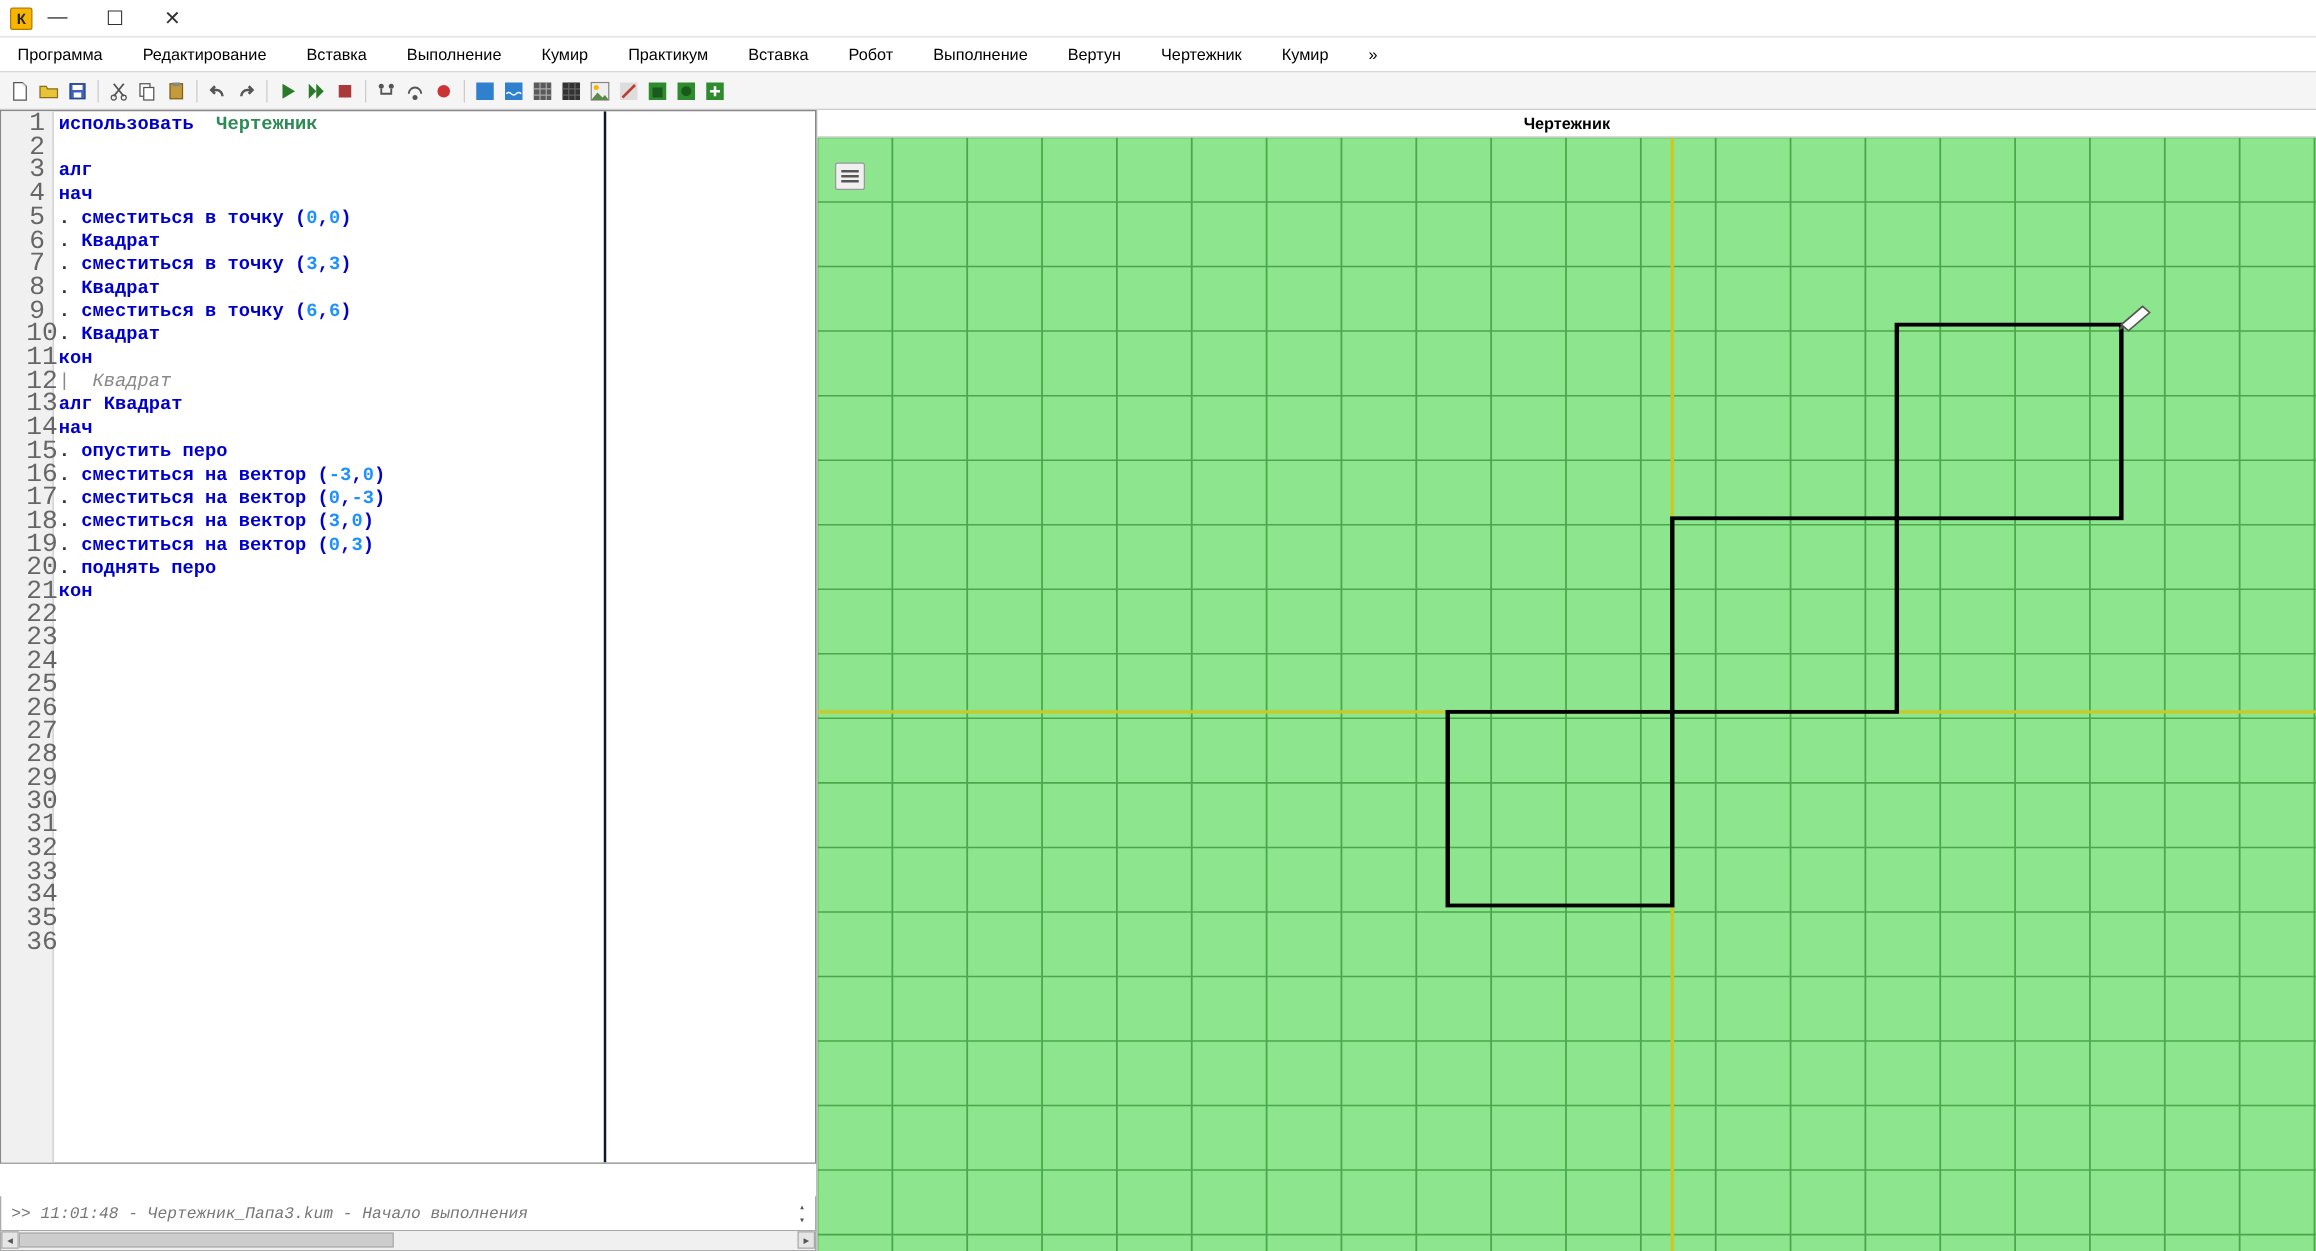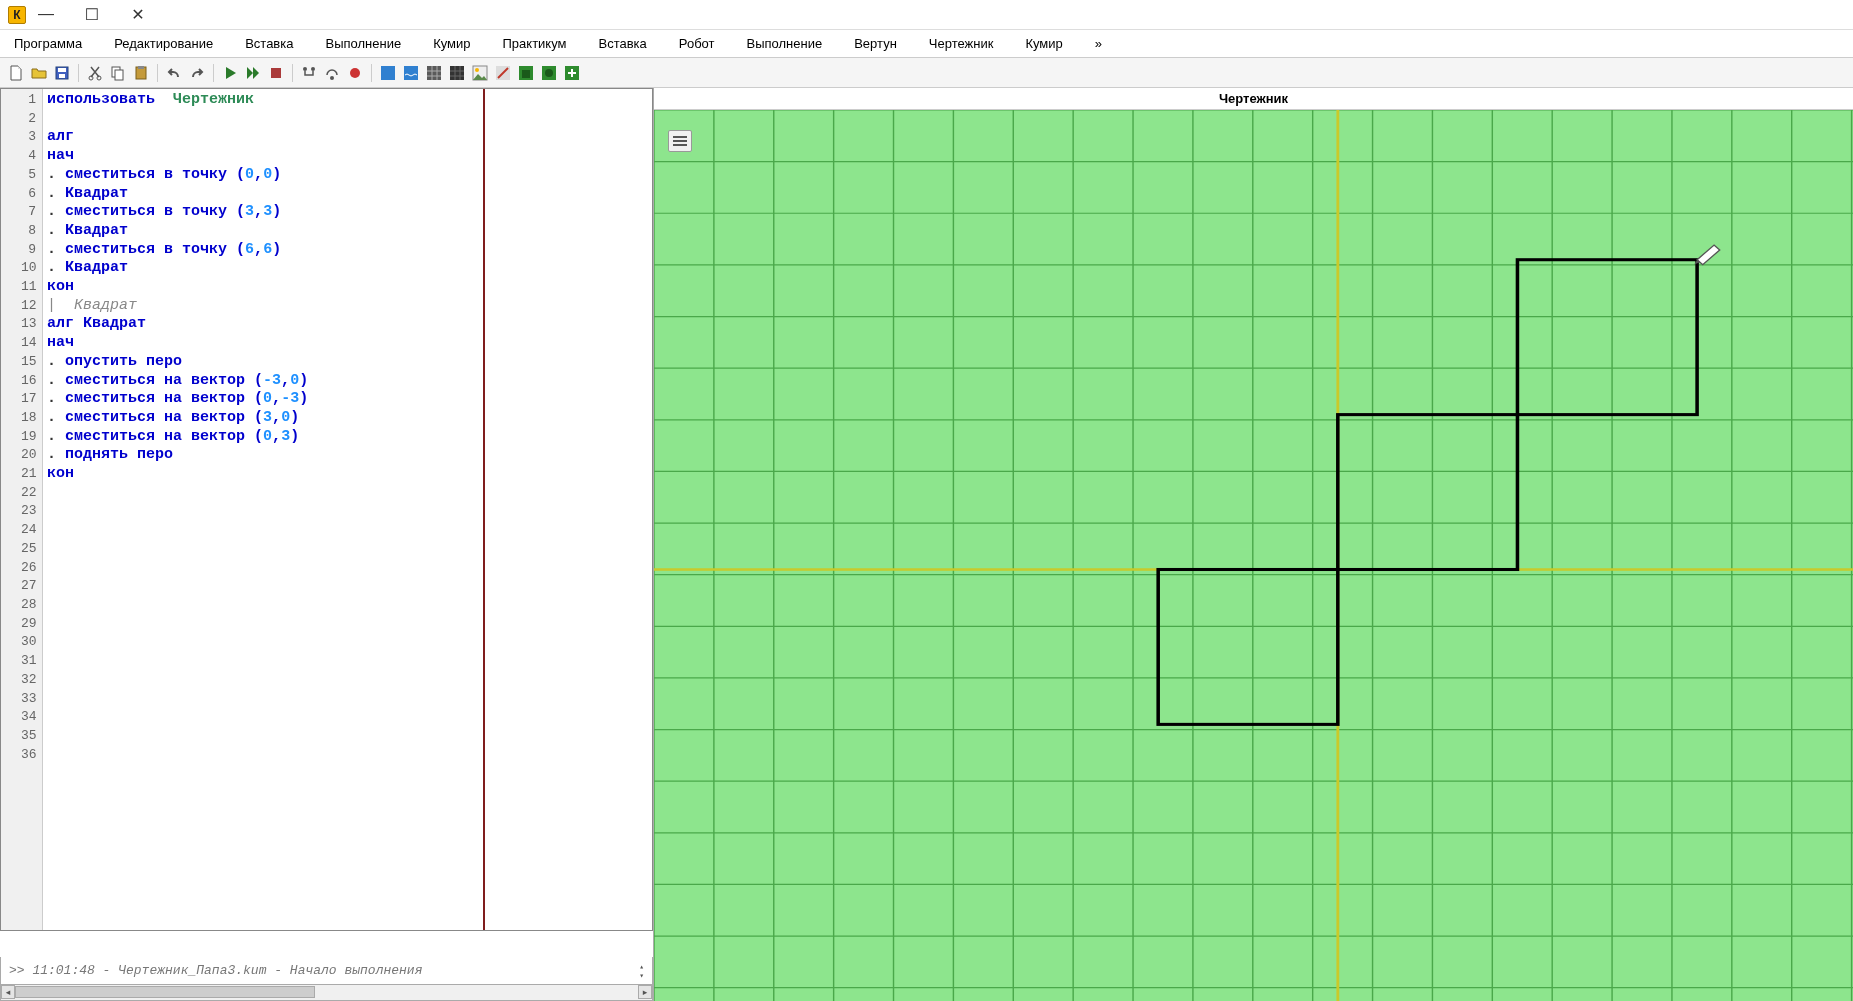--- a/index.html
+++ b/index.html
@@ -11,23 +11,23 @@
 .win-controls span { cursor: pointer; width: 28px; text-align: center; }
 .menubar { display: flex; gap: 16px; padding: 2px 6px; height: 28px; align-items: center; border-bottom: 1px solid #ccc; }
 .menubar div { padding: 3px 8px; cursor: pointer; }
 .toolbar { display: flex; gap: 3px; padding: 3px 6px; height: 30px; align-items: center; border-bottom: 1px solid #ccc; background: #f5f5f5; }
 .tbtn { width: 20px; height: 20px; display: inline-flex; align-items: center; justify-content: center; cursor: pointer; border-radius: 2px; }
 .tbtn svg { width: 16px; height: 16px; }
 .tsep { width: 1px; height: 18px; background: #ccc; margin: 0 3px; }
 .content { display: flex; height: calc(100vh - 88px); }
 .left-pane { width: 654px; display: flex; flex-direction: column; border-right: 1px solid #aaa; }
 .editor-wrap { display: flex; flex: 1; border: 1px solid #888; overflow: hidden; }
-.gutter { width: 42px; background: #f0f0f0; border-right: 1px solid #ccc; text-align: right; padding: 2px 6px 2px 20px; font-family: "Courier New", monospace; font-size: 13px; color: #666; line-height: 18.7px; }
+.gutter { width: 42px; background: #f0f0f0; border-right: 1px solid #ccc; text-align: right; padding: 2px 6px 2px 20px; font-family: "Courier New", monospace; font-size: 21px; color: #666; line-height: 18.7px; }
 .code-area { flex: 1; display: flex; }
-.code-col { width: 442px; border-right: 2px solid #7f1d1d; padding: 2px 4px; font-family: "Courier New", monospace; font-size: 15px; font-weight: bold; line-height: 18.7px; white-space: pre; overflow: hidden; }
+.code-col { width: 442px; border-right: 2px solid #0f172a; padding: 2px 4px; font-family: "Courier New", monospace; font-size: 15px; font-weight: bold; line-height: 18.7px; white-space: pre; overflow: hidden; }
 .kw { color: #0000cd; }
 .act { color: #0000cd; }
 .num { color: #1e90ff; }
 .module { color: #2e8b57; }
 .comment { color: #888; font-style: italic; font-weight: normal; }
 .punct { color: #0000cd; }
 .dot { color: #333; }
 .status { height: 28px; border: 1px solid #aaa; border-top: none; display: flex; align-items: center; padding: 0 8px; font-family: "Courier New", monospace; font-size: 13px; color: #777; font-style: italic; margin-top: 26px; }
 .status .arrows { margin-left: auto; display: flex; flex-direction: column; font-size: 8px; gap: 0; color: #555; }
 .hscroll { height: 16px; border: 1px solid #aaa; border-top: none; background: #f0f0f0; position: relative; }

